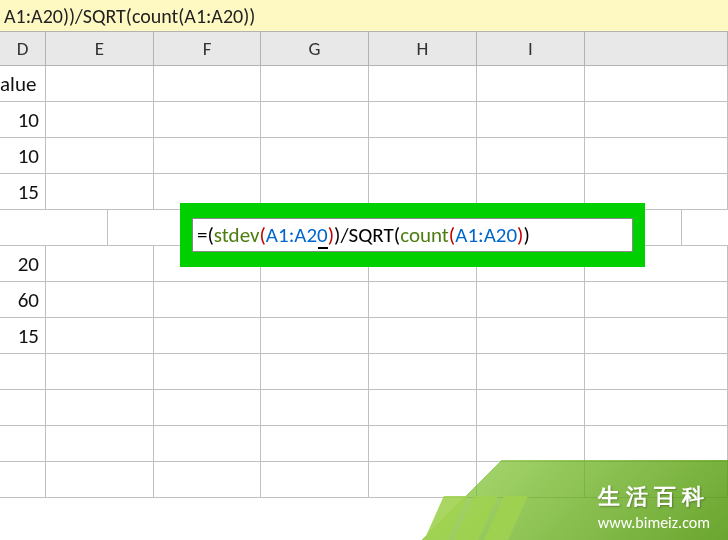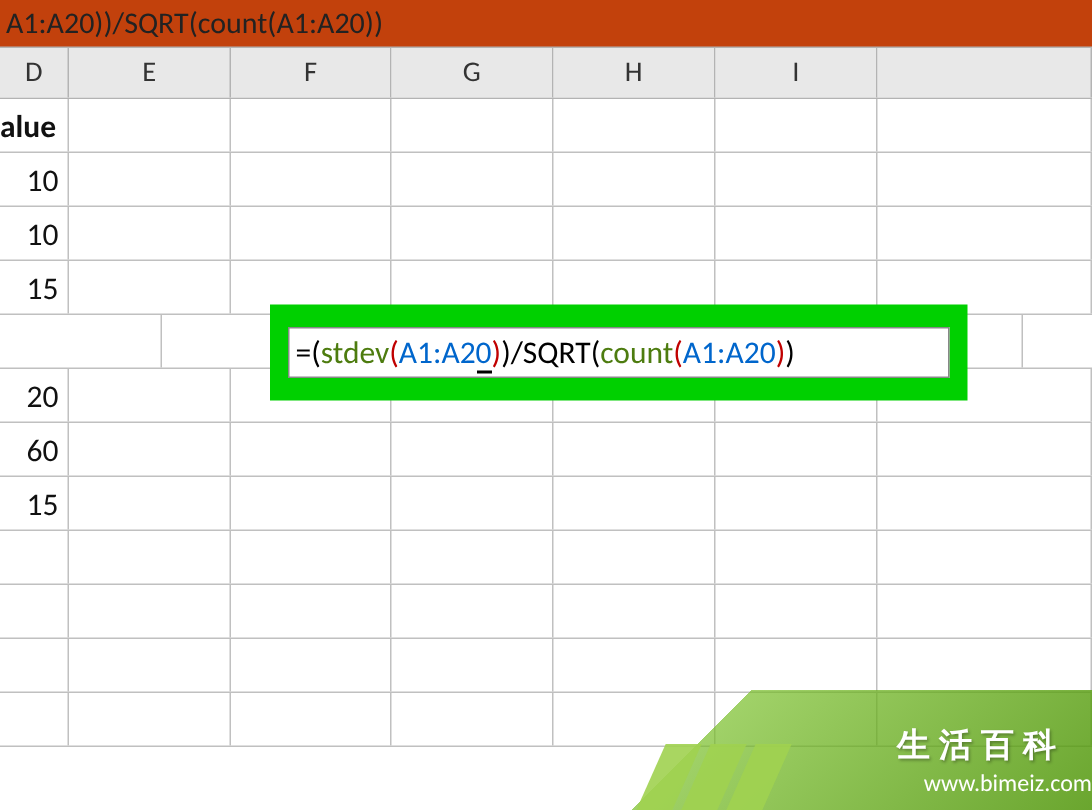--- a/index.html
+++ b/index.html
@@ -6,21 +6,21 @@
     body {
       font-family: Calibri, Arial, sans-serif;
       background: #fff;
       width: 728px;
       height: 540px;
       overflow: hidden;
       position: relative;
     }
     .formula-bar-area {
       height: 32px;
-      background: #c2410c;
+      background: #fef9c3;
       border-bottom: 1px solid #b3b3b3;
       display: flex;
       align-items: center;
       padding-left: 4px;
       font-size: 20px;
       color: #222;
     }
     .col-headers {
       height: 34px;
       background: #e8e8e8;
@@ -52,21 +52,21 @@
     }
     .cell {
       border-right: 1px solid #c0c0c0;
       display: flex;
       align-items: center;
       font-size: 21px;
       color: #111;
       padding: 0 6px 0 0;
     }
     .cell.col-d { justify-content: flex-end; }
-    .row:nth-child(1) .cell.col-d { font-weight: 700; justify-content: flex-start; padding-left: 0; }
+    .row:nth-child(1) .cell.col-d { font-weight: 400; justify-content: flex-start; padding-left: 0; }
 
     .highlight-box {
       position: absolute;
       left: 180px;
       top: 203px;
       width: 465px;
       height: 64px;
       background: #00d000;
       display: flex;
       align-items: center;
@@ -114,21 +114,21 @@
       font-size: 22px;
       font-weight: 700;
       color: #fff;
       font-family: "SimHei", sans-serif;
       text-shadow: 1px 1px 2px rgba(0,0,0,0.3);
       z-index: 6;
       letter-spacing: 6px;
     }
     .watermark-url {
       position: absolute;
-      right: 0;
+      right: 18px;
       bottom: 8px;
       font-size: 16px;
       color: #fff;
       z-index: 6;
     }
     .watermark-tabs {
       position: absolute;
       right: 210px;
       bottom: 0;
       display: flex;

